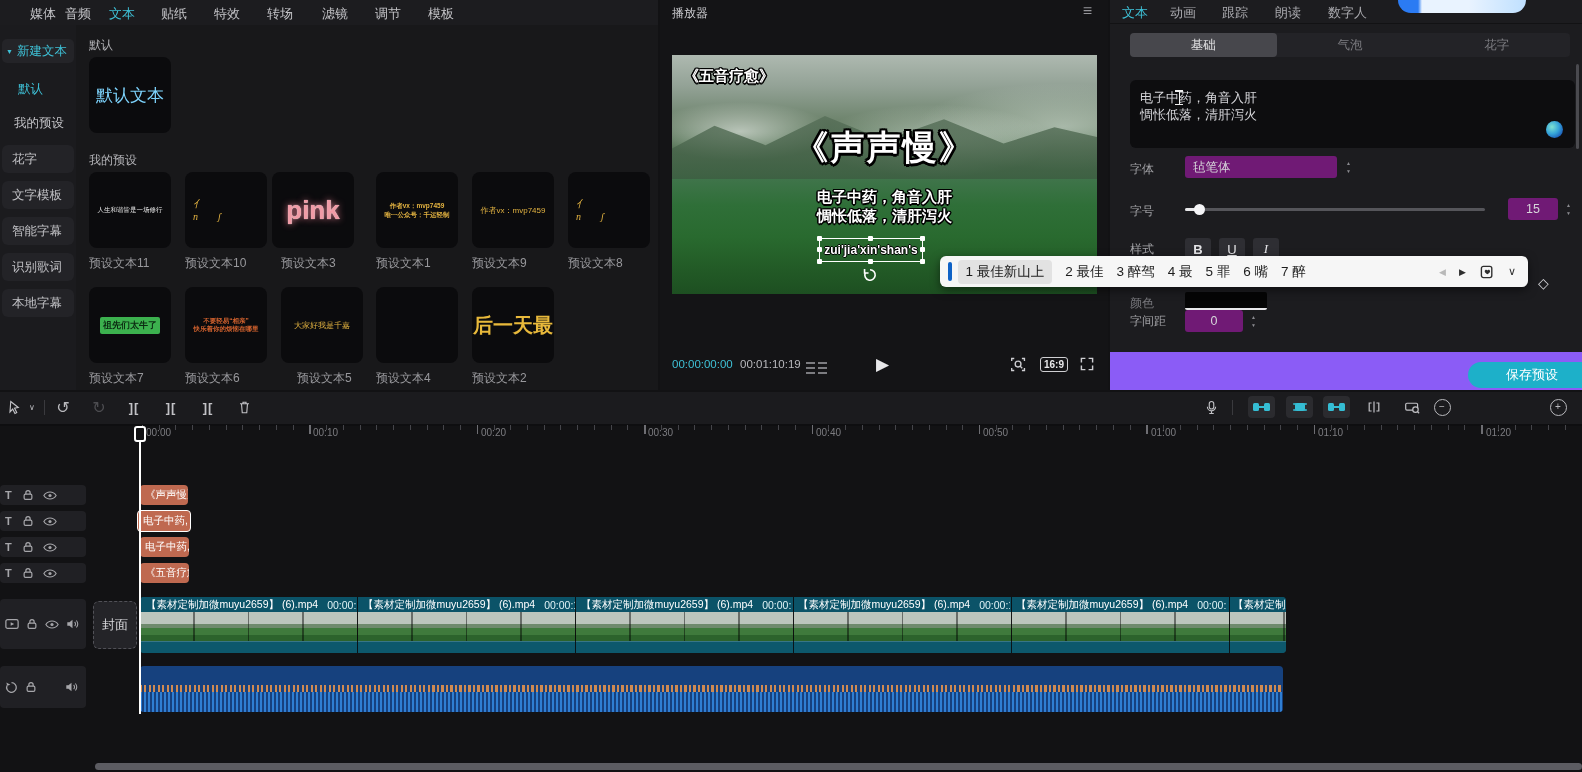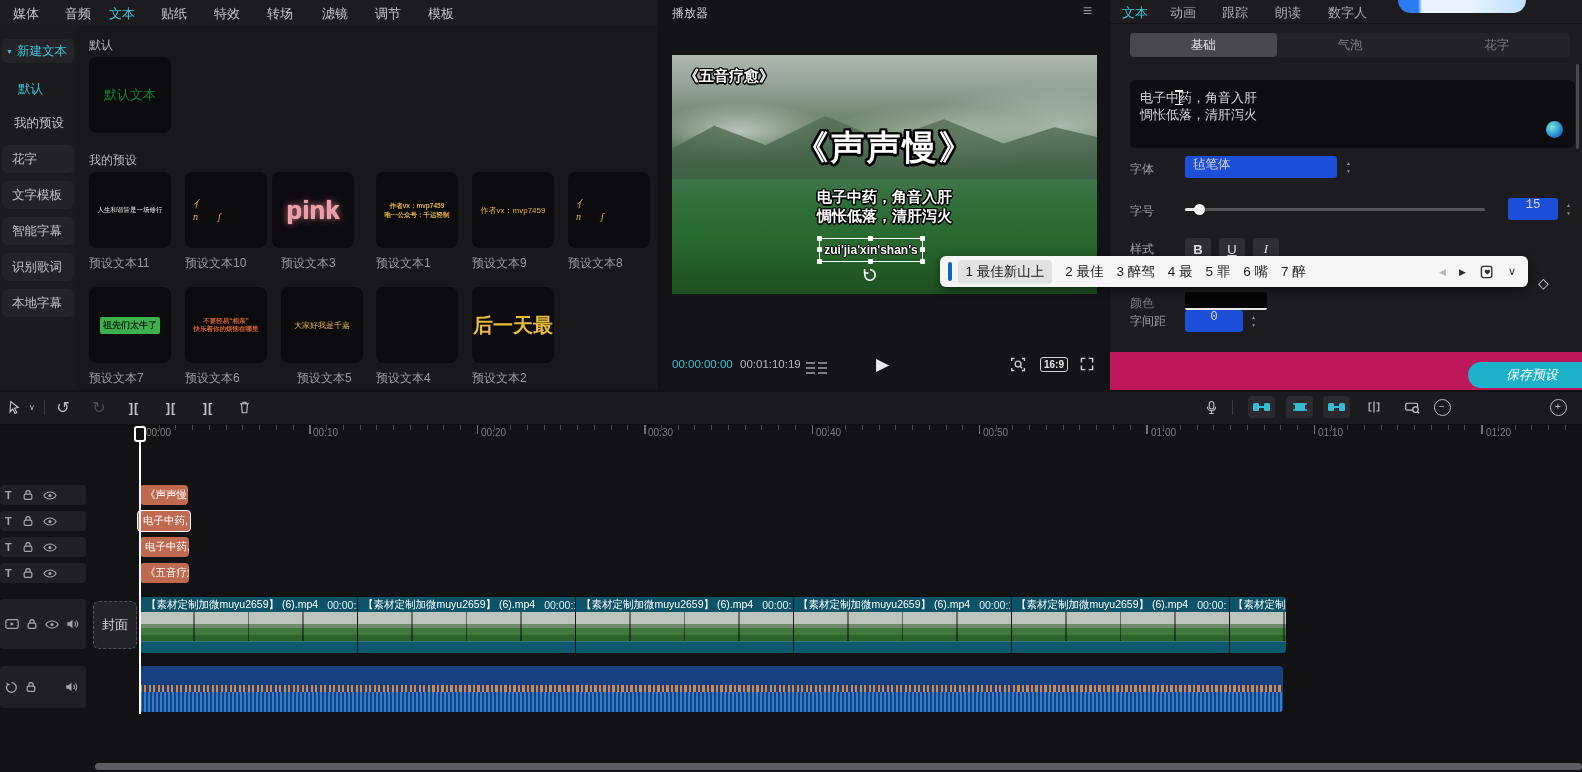--- a/index.html
+++ b/index.html
@@ -16,21 +16,21 @@
   .side-item{position:absolute;left:0;width:76px;font-size:12.5px;color:#c2c2c6;}
   .side-item.cyan{color:#3ec0d6;}
   .side-pill{position:absolute;left:2px;width:72px;height:28px;background:#232327;border-radius:6px;display:flex;align-items:center;font-size:12.5px;color:#c2c2c6;}
   .side-pill span{margin-left:10px;}
   
   .library{position:absolute;left:76px;top:25px;width:582px;height:365px;background:#18181a;}
   .sec-label{position:absolute;font-size:12px;color:#b4b4b8;}
   .card{position:absolute;width:82px;height:76px;background:#0b0b0d;border-radius:8px;display:flex;align-items:center;justify-content:center;overflow:hidden;cursor:pointer;}
   .cap{position:absolute;width:92px;font-size:12px;color:#98989c;}
   .pv{white-space:pre-line;text-align:center;}
-  .c-defaultcard{font-size:13px;color:#15803d;}
+  .c-defaultcard{font-size:17px;color:#7dd3fc;}
   .c-tinywhite{font-size:6.5px;color:#e9e9e9;font-family:"Liberation Serif",serif;}
   .c-script{font-size:10px;color:#e3b341;font-family:"Liberation Serif",serif;font-style:italic;white-space:pre;width:100%;text-align:left;padding-left:8px;line-height:13px;}
   .c-pink{font-size:26px;font-weight:bold;color:#f09ba6;text-shadow:0 0 1px #ffffff,0 0 7px rgba(240,130,150,.9);}
   .c-ytiny{font-size:6.5px;font-weight:bold;color:#e3b341;line-height:9px;}
   .c-ysmall{font-size:8px;color:#e3b341;}
   .c-green{background:#3cb14e;color:#0c2b12;font-weight:bold;font-size:9px;padding:2px 3px;border-radius:2px;white-space:nowrap;}
   .c-redmix{font-size:6.5px;font-weight:bold;color:#d2622e;line-height:8px;}
   .c-dim{font-size:7px;color:#2a2020;}
   .c-yhuge{font-size:20px;font-weight:bold;color:#e8b93b;white-space:nowrap;width:100%;overflow:hidden;text-align:center;}
   
@@ -74,29 +74,29 @@
   .subtab{flex:1;display:flex;align-items:center;justify-content:center;font-size:12.5px;color:#7d7d82;cursor:pointer;}
   .subtab.active{background:#47474c;border-radius:4px;color:#e8e8ea;}
   .ta{position:absolute;left:20px;top:80px;width:445px;height:68px;background:#0d0d0f;border-radius:6px;cursor:text;}
   .ta-text{position:absolute;left:10px;top:9px;font-size:13px;color:#d6d6da;line-height:17px;white-space:pre-line;}
   .sphere{position:absolute;right:12px;bottom:10px;width:17px;height:17px;border-radius:50%;cursor:pointer;
       background:radial-gradient(circle at 35% 35%,#7fe3d2 0%,#35a4d9 45%,#1b57b8 80%,#0d2f74 100%);}
   .ibeam{position:absolute;left:44px;top:10px;width:10px;height:15px;}
   .ibeam i{position:absolute;left:4.5px;top:0;width:1.5px;height:15px;background:#f0f0f0;}
   .ibeam b{position:absolute;left:1px;width:8px;height:1.5px;background:#f0f0f0;}
   .row-label{position:absolute;left:20px;font-size:12px;color:#a2a2a6;}
-  .selbox2{position:absolute;background:#1d4ed8;border-radius:3px;color:#d6d6da;font-size:12.5px;display:flex;font-family:Liberation Mono, monospace;}
+  .selbox2{position:absolute;background:#701a75;border-radius:3px;color:#d6d6da;font-size:12.5px;display:flex;align-items:center;}
   .stepper{position:absolute;width:13px;height:22px;display:flex;flex-direction:column;align-items:center;justify-content:center;gap:2px;color:#8a8a8f;font-size:5px;cursor:pointer;}
   .slider-track{position:absolute;height:3px;background:#55555a;border-radius:2px;}
   .slider-fill{position:absolute;height:3px;background:#e8e8ea;border-radius:2px;}
   .slider-handle{position:absolute;width:11px;height:11px;border-radius:50%;background:#f4f4f6;cursor:grab;}
   .stylebtn{position:absolute;width:26px;height:22px;background:#2e2e33;border-radius:3px;color:#e5e5e8;font-size:13px;display:flex;align-items:center;justify-content:center;cursor:pointer;}
   .swatch{position:absolute;left:75px;top:292px;width:82px;height:16px;background:#050505;border-bottom:2px solid #e8e8ea;border-radius:2px;cursor:pointer;}
   .kf-diamond{position:absolute;left:428px;top:275px;font-size:14px;color:#d8d8dc;cursor:pointer;}
-  .ibottom{position:absolute;left:0;top:352px;width:472px;height:38px;background:#be185d;font-style:italic;}
+  .ibottom{position:absolute;left:0;top:352px;width:472px;height:38px;background:#8b5cf6;}
   .savebtn{position:absolute;left:358px;top:10px;width:128px;height:26px;background:#1db0c9;border-radius:14px;color:#fff;font-size:13px;display:flex;align-items:center;justify-content:center;cursor:pointer;}
   .vscroll{position:absolute;left:466px;top:64px;width:3px;height:85px;background:#4a4a4f;border-radius:2px;}
   
   .ime{position:absolute;left:940px;top:256px;width:588px;height:31px;background:#f6f6f6;border-radius:6px;
        box-shadow:0 3px 10px rgba(0,0,0,.5);display:flex;align-items:center;z-index:40;color:#1c1c1c;font-size:13.5px;}
   .ime-caret{width:3.5px;height:19px;background:#0f62c6;border-radius:2px;margin-left:8px;}
   .cand{margin-left:13px;white-space:nowrap;cursor:pointer;}
   .cand.sel{background:#e2e2e2;border-radius:4px;padding:3px 8px;margin-left:6px;}
   .ime-right{margin-left:auto;display:flex;align-items:center;gap:13px;margin-right:12px;}
   .ime-right .dim{color:#b9b9b9;font-size:9px;cursor:default;}
@@ -155,21 +155,21 @@
   .awave-b{position:absolute;left:0;top:26px;width:100%;height:20px;background:repeating-linear-gradient(90deg,#2f7ed2 0 2px,#16407e 2px 4px);}
   .hscroll{position:absolute;left:95px;top:763px;width:1487px;height:7px;background:#5c5c62;border-radius:4px;cursor:grab;}
   svg{display:block;}
 </style>
 </head>
 <body>
 
 <div class="app">
 
   <div class="menubar">
-    <span class="menutab" style="left:13px">媒体</span>
+    <span class="menutab" style="left:30px">媒体</span>
     <span class="menutab" style="left:65px">音频</span>
     <span class="menutab active" style="left:109px">文本</span>
     <span class="menutab" style="left:161px">贴纸</span>
     <span class="menutab" style="left:214px">特效</span>
     <span class="menutab" style="left:267px">转场</span>
     <span class="menutab" style="left:322px">滤镜</span>
     <span class="menutab" style="left:375px">调节</span>
     <span class="menutab" style="left:428px">模板</span>
   </div>
 

